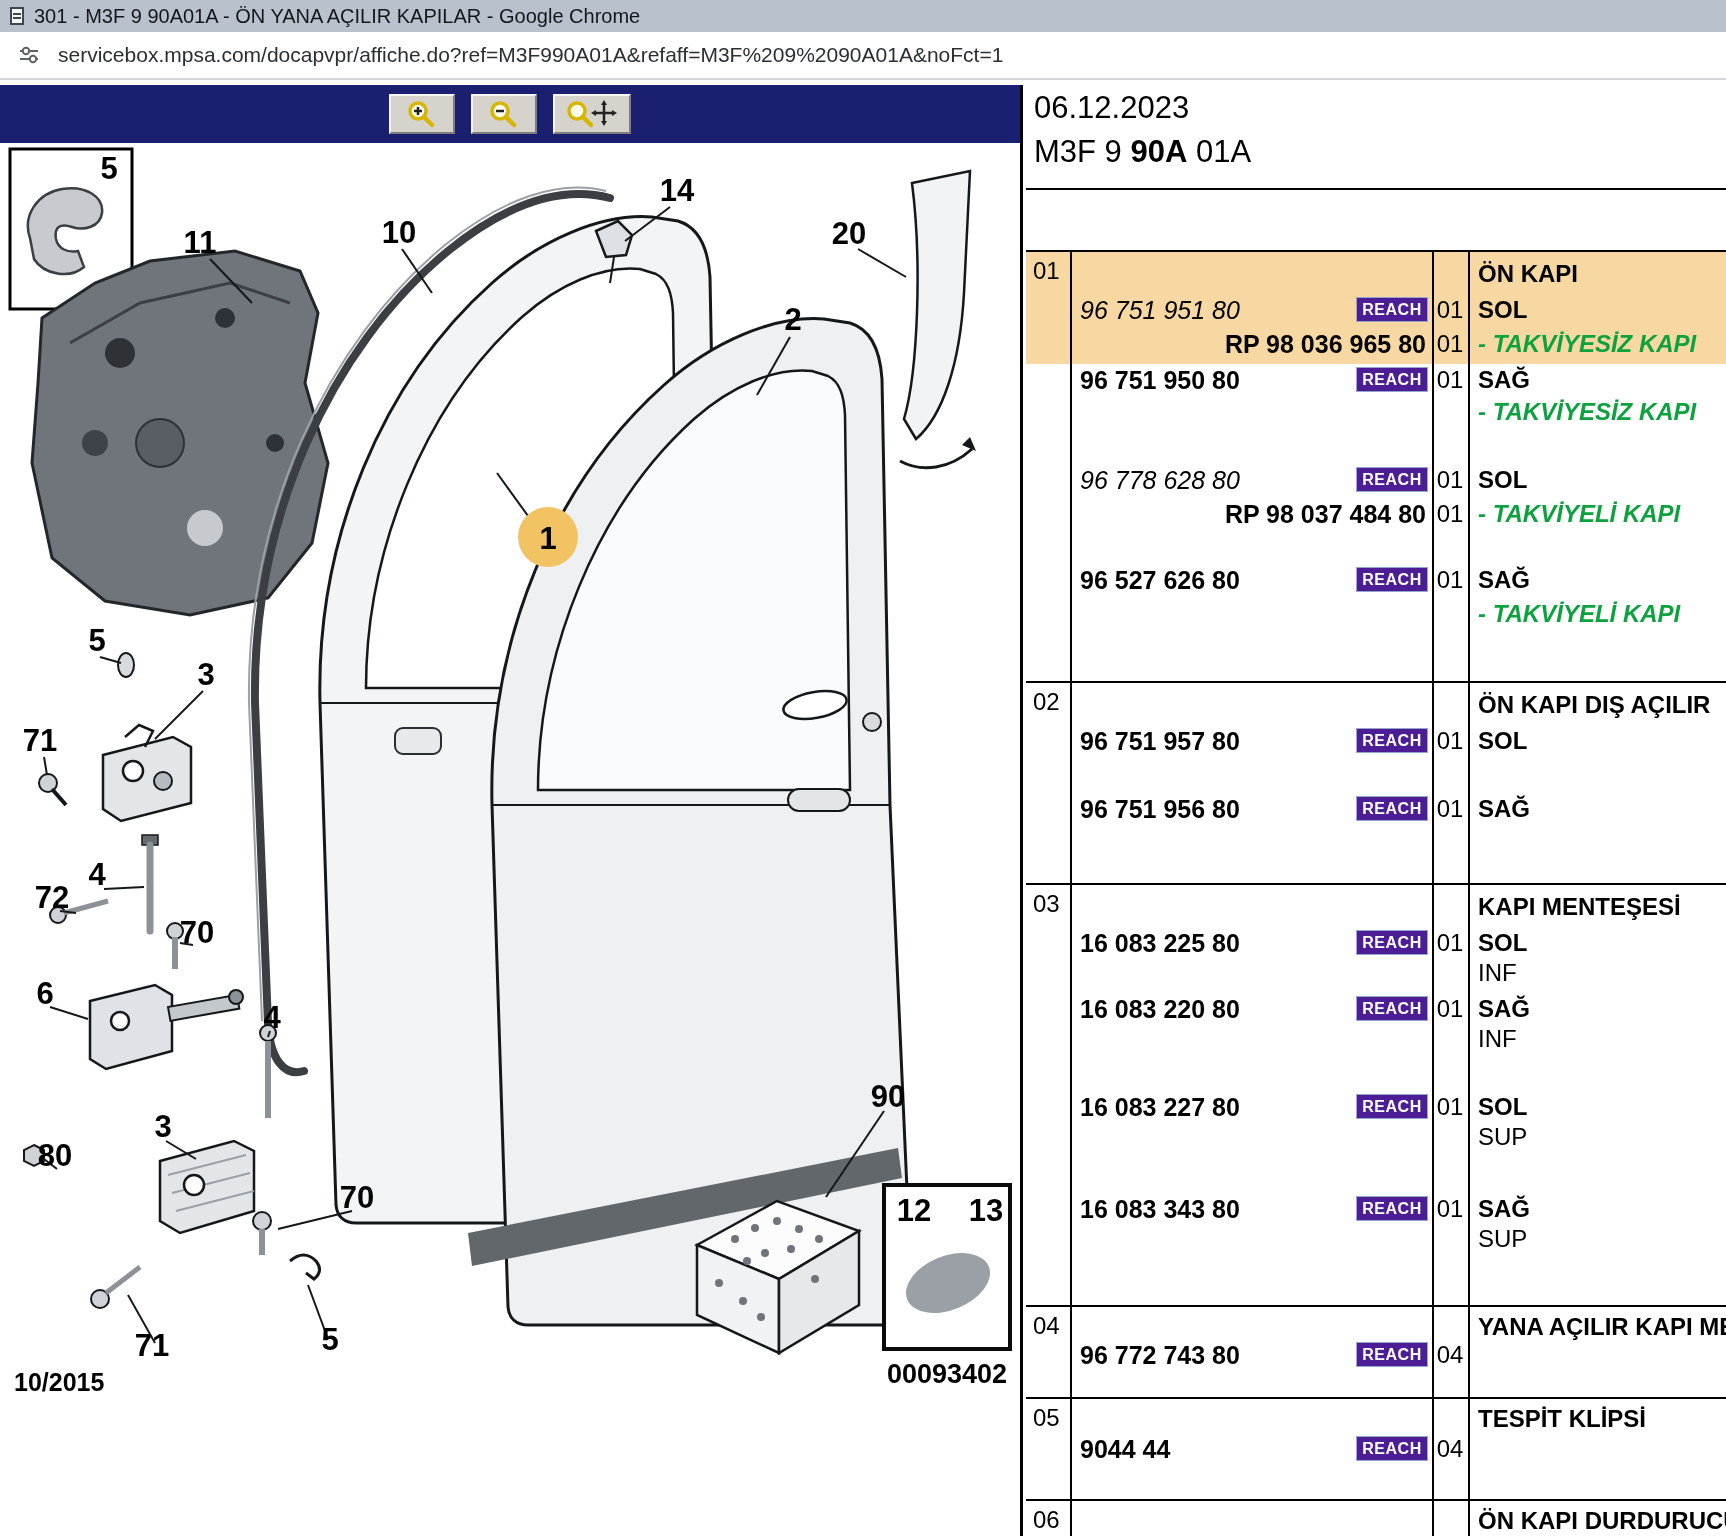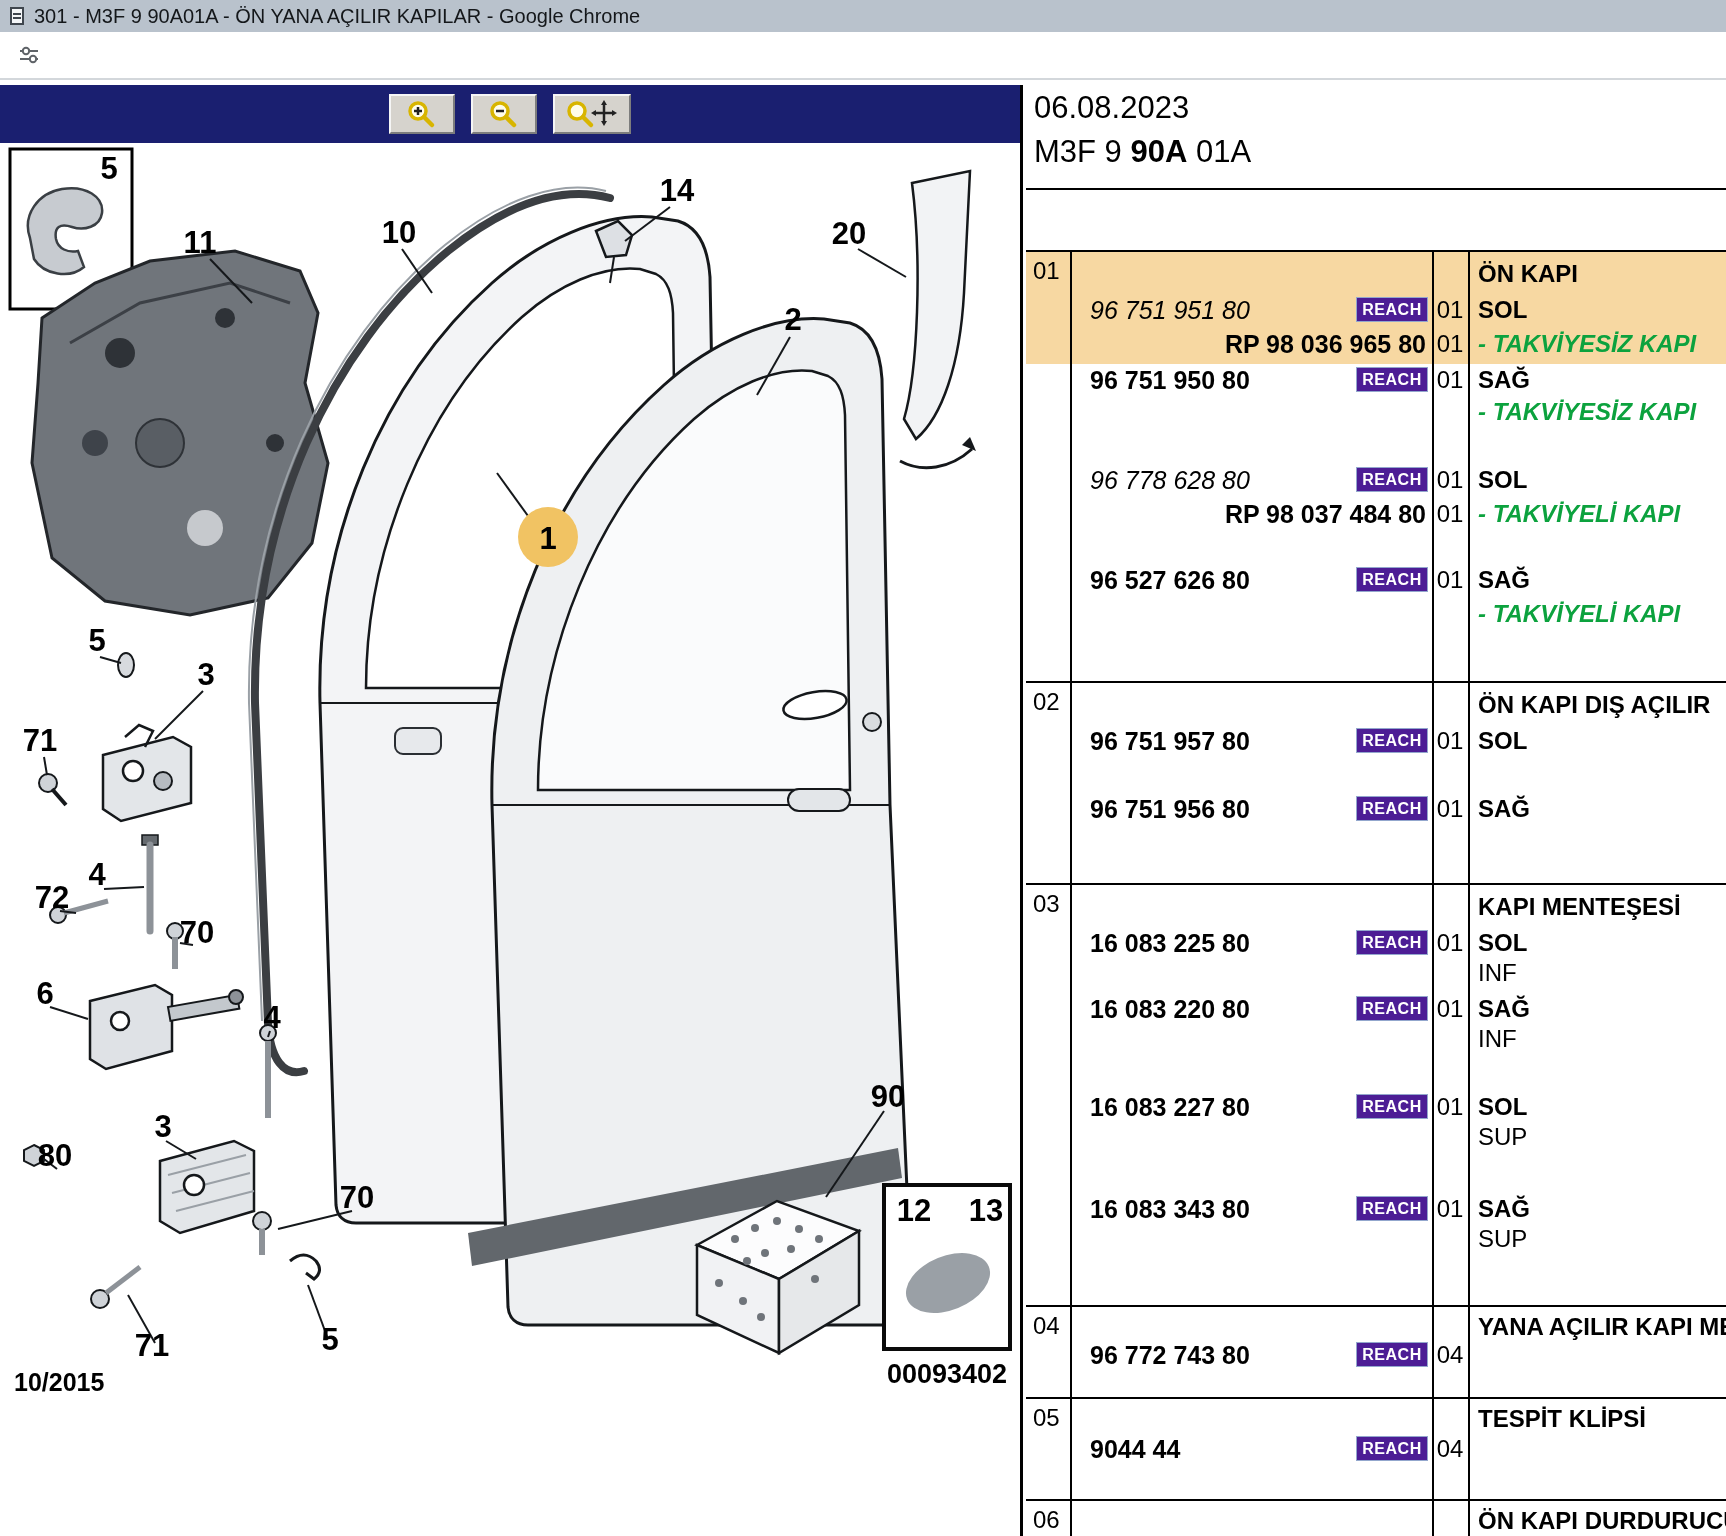--- a/index.html
+++ b/index.html
@@ -36,21 +36,21 @@
   .pref{position:absolute;left:8px;top:49px;font-size:31px;}
   .pref span,.pref b{white-space:pre;}
   .hline{position:absolute;left:0;top:103px;width:700px;border-top:2px solid #000;}
   .tablewrap{position:absolute;left:0;top:165px;width:700px;border-top:2px solid #000;}
   .grp{position:relative;border-bottom:2px solid #000;overflow:hidden;}
   .v{position:absolute;top:0;bottom:0;width:0;border-left:2px solid #000;}
   .v1{left:44px}.v2{left:406px}.v3{left:442px}
   .hl{position:absolute;left:0;right:0;top:0;height:112px;background:#f7d8a2;}
   .gnum{position:absolute;left:7px;top:5px;font-size:24px;}
   .gtitle{position:absolute;left:452px;font-size:24px;font-weight:700;white-space:nowrap;}
-  .part{position:absolute;left:64px;font-size:25px;font-weight:700;white-space:nowrap;}
+  .part{position:absolute;left:54px;font-size:25px;font-weight:700;white-space:nowrap;}
   .part.it{font-style:italic;font-weight:400;}
   .part.rp{left:45px;width:355px;text-align:right;font-weight:700;}
   .badge{position:absolute;left:330px;width:72px;height:25px;background:#4c1d95;
     border:1px solid #93a7cd;box-sizing:border-box;color:#fff;font-size:16px;font-weight:700;
     display:flex;align-items:center;justify-content:center;letter-spacing:.5px;cursor:pointer;}
   .qty{position:absolute;left:406px;width:36px;text-align:center;font-size:24px;}
   .desc{position:absolute;left:452px;font-size:24px;font-weight:700;white-space:nowrap;}
   .desc.green{color:#0ca23e;font-style:italic;}
   .desc.plain{font-weight:400;}
 </style>
@@ -62,20 +62,21 @@
   <span>301 - M3F 9 90A01A - ÖN YANA AÇILIR KAPILAR - Google Chrome</span>
 </div>
 
 <div class="urlbar">
   <svg width="26" height="26" viewBox="0 0 26 26">
     <line x1="4" y1="9" x2="22" y2="9" stroke="#5f6368" stroke-width="2"></line>
     <circle cx="10" cy="9" r="3.2" fill="#fff" stroke="#5f6368" stroke-width="2"></circle>
     <line x1="4" y1="17" x2="22" y2="17" stroke="#5f6368" stroke-width="2"></line>
     <circle cx="17" cy="17" r="3.2" fill="#fff" stroke="#5f6368" stroke-width="2"></circle>
   </svg>
+  <span>servicebox.mpsa.com/docapvpr/affiche.do?ref=M3F990A01A&amp;refaff=M3F%209%2090A01A&amp;noFct=1</span>
 </div>
 
 <div class="zoombar">
   <button class="zoombtn">
     <svg width="34" height="30" viewBox="0 0 34 30">
       <circle cx="13" cy="12" r="8" fill="#fffdeb" stroke="#d8b500" stroke-width="3.5"></circle>
       <line x1="19" y1="18" x2="27" y2="26" stroke="#d8b500" stroke-width="4.5" stroke-linecap="round"></line>
       <line x1="9" y1="12" x2="17" y2="12" stroke="#222" stroke-width="2.5"></line>
       <line x1="13" y1="8" x2="13" y2="16" stroke="#222" stroke-width="2.5"></line>
     </svg>
@@ -269,21 +270,21 @@
     <text x="986" y="1078">13</text>
 
     <text class="fig" x="947" y="1240">00093402</text>
     <text class="fdate" x="14" y="1248">10/2015</text>
   </svg>
 </div>
 
 <div class="vdivider"></div>
 
 <div class="parts">
-  <div class="pdate">06.08.2023</div>
+  <div class="pdate">06.12.2023</div>
   <div class="pref"><span>M3F 9 </span><b>90A</b><span> 01A</span></div>
   <div class="hline"></div>
 
   <div class="tablewrap">
 
     <div class="grp" style="height:429px">
       <div class="hl"></div>
       <i class="v v1"></i>
       <i class="v v2"></i>
       <i class="v v3"></i>

